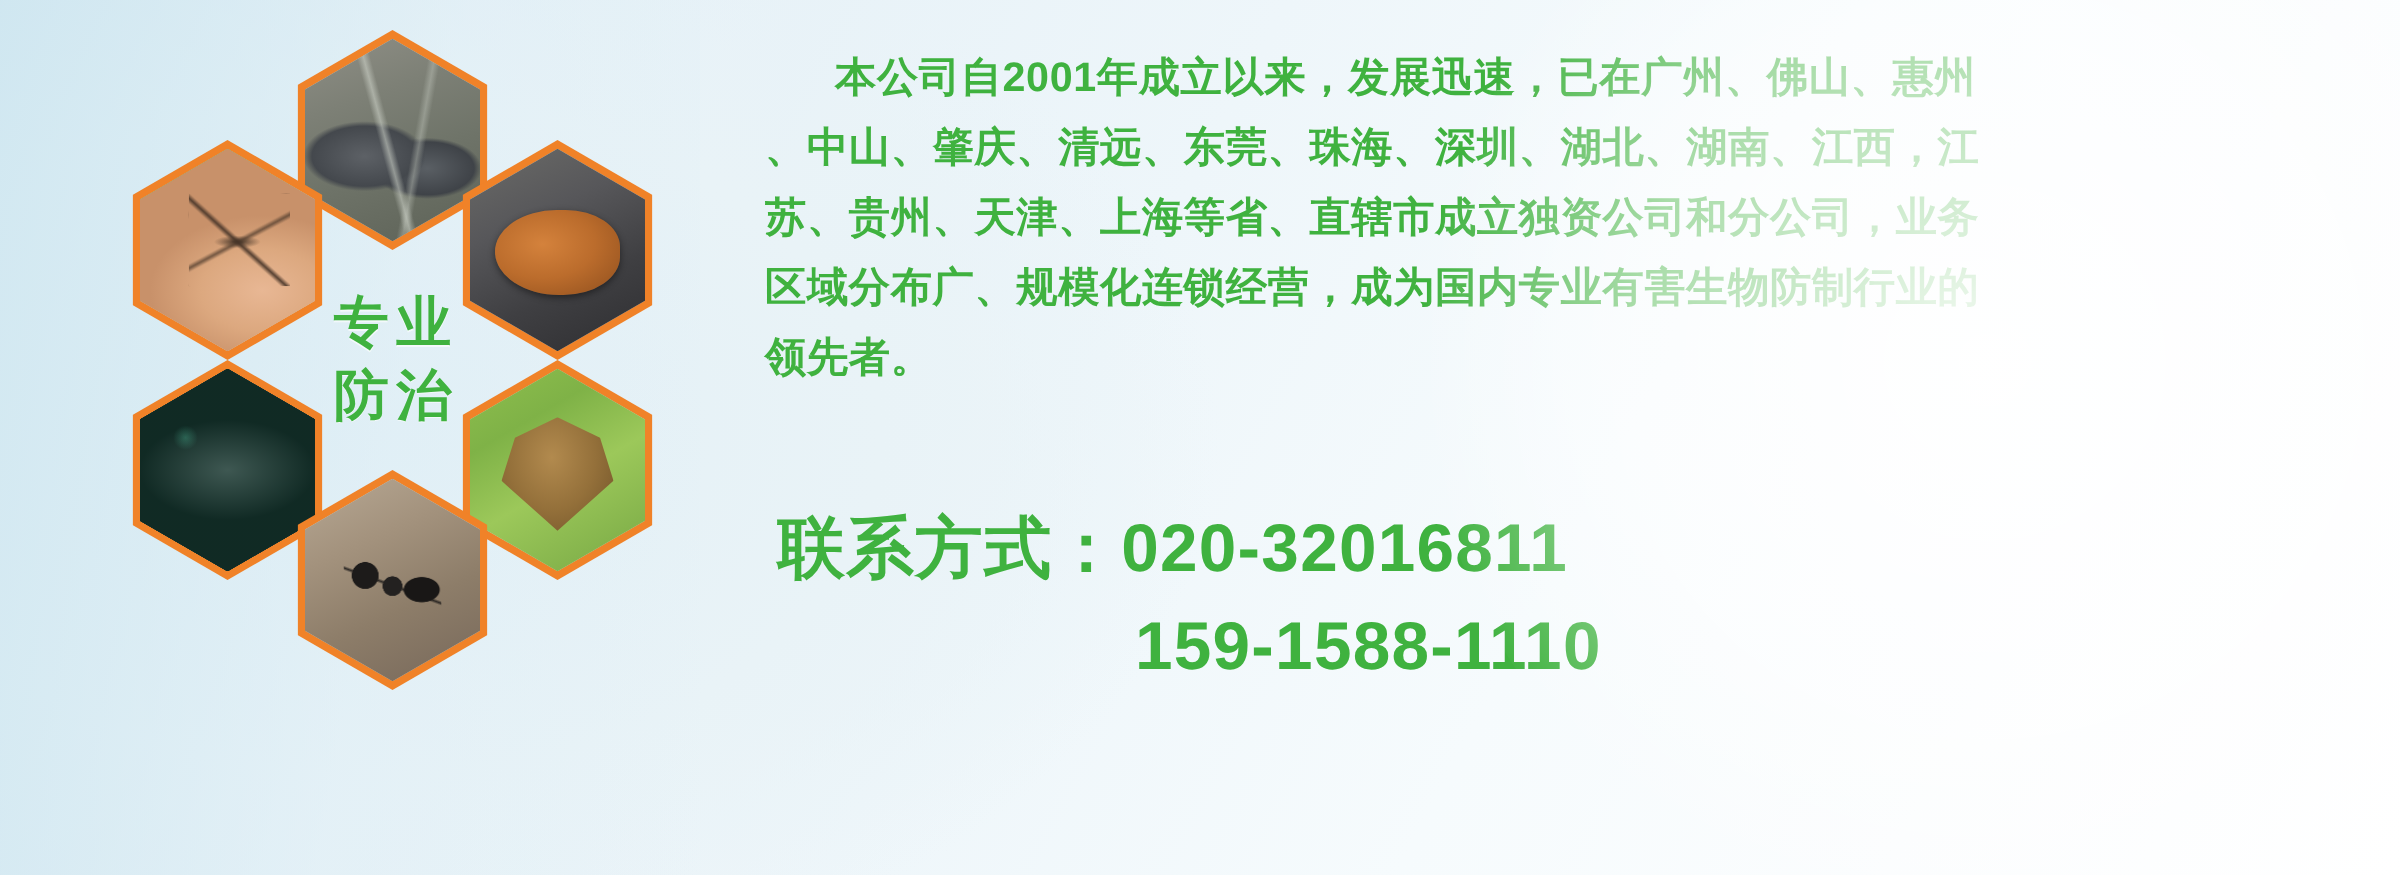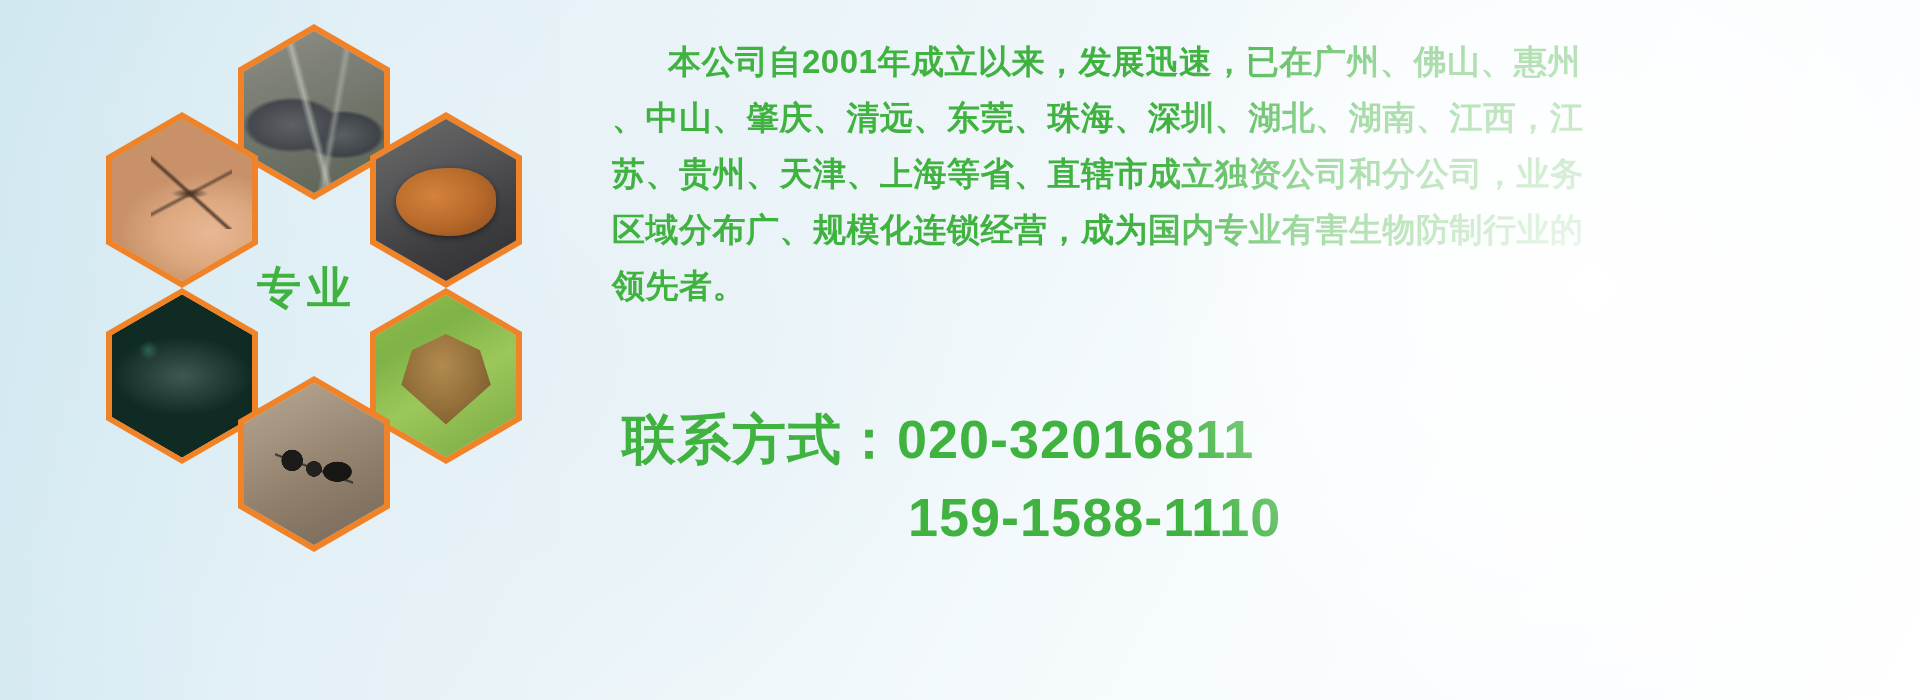--- a/index.html
+++ b/index.html
@@ -38,21 +38,21 @@
     width:140px;height:162px;
     clip-path:polygon(50% 0%,100% 25%,100% 75%,50% 100%,0% 75%,0% 25%);
     overflow:hidden;position:relative;
     background:#cfd6cf;
   }
   .hex .inner > .art{position:absolute;inset:0;}
 
   .hex.h1{left:152px;top:16px;}    
   .hex.h2{left:20px;top:104px;}    
   .hex.h3{left:284px;top:104px;}   
-  .hex.h4{left:142px;top:192px;}   
+  .hex.h4{left:152px;top:192px;}   
   .hex.h5{left:20px;top:280px;}    
   .hex.h6{left:284px;top:280px;}   
   .hex.h7{left:152px;top:368px;}   
 
   .hex.center{background:transparent;}
   .hex.center .inner{background:transparent;clip-path:none;width:152px;height:176px;
     display:flex;flex-direction:column;align-items:center;justify-content:center;}
   .ctext{
     color:#3fb23f;font-weight:bold;font-size:44px;line-height:1.32;
     letter-spacing:6px;text-indent:6px;
@@ -148,20 +148,21 @@
 
     <div class="hex h3">
       <div class="inner">
           <div class="art roach"></div>
         </div>
     </div>
 
     <div class="hex h4 center">
       <div class="inner">
         <div class="ctext">专业</div>
+        <div class="ctext">防治</div>
       </div>
     </div>
 
     <div class="hex h5">
       <div class="inner">
           <div class="art flies"></div>
         </div>
     </div>
 
     <div class="hex h6">

